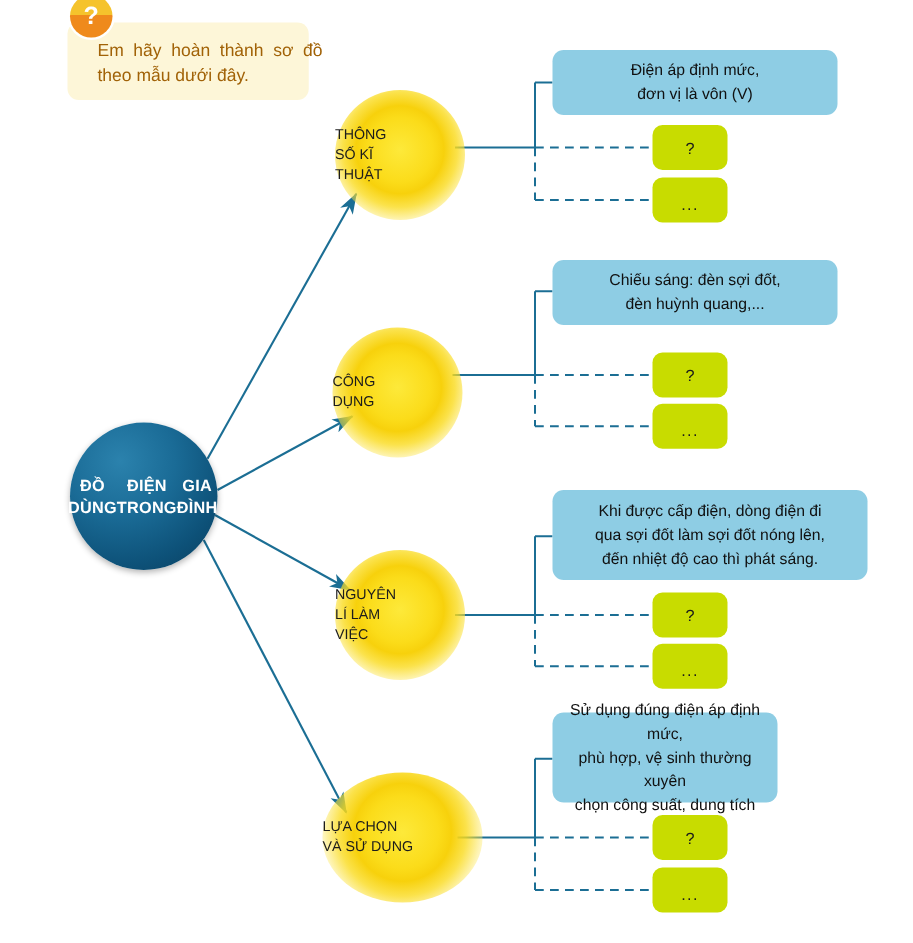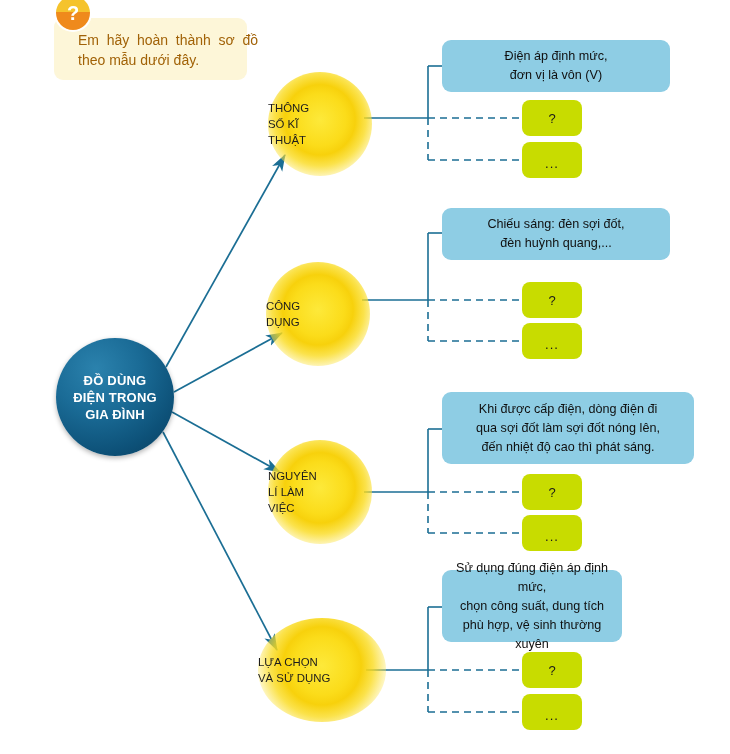--- a/index.html
+++ b/index.html
@@ -38,21 +38,21 @@
 
   
   .hub{
     position:absolute;left:56px;top:338px;width:118px;height:118px;border-radius:50%;
     background:
       radial-gradient(circle at 34% 26%, #2b82ad 0%, #1a6b96 38%, #0d5178 72%, #0a3d5c 100%);
     box-shadow:0 2px 5px rgba(0,0,0,.30);
   }
   .hub-text{
     position:absolute;left:0;top:0;width:118px;height:118px;
-    display:flex;flex-direction:column;align-items:center;justify-content:center;
+    display:flex;flex-direction:row;align-items:center;justify-content:flex-end;
     color:#ffffff;font-size:13px;font-weight:bold;line-height:17px;text-align:center;
     letter-spacing:.2px;
   }
 
   
   .sun{position:absolute;width:104px;height:104px;}
   .sun .glow{
     position:absolute;left:0;top:0;width:104px;height:104px;border-radius:50%;
     background:radial-gradient(circle at 50% 46%,
        #fde93a 0%, #fbdc1a 34%, #f7d10c 46%,
@@ -226,22 +226,22 @@
   <div class="sun wide" style="left:270px;top:618px;">
     <div class="glow"></div>
     <div class="lbl">
       <div>LỰA CHỌN</div>
       <div>VÀ SỬ DỤNG</div>
     </div>
   </div>
   <div class="bluebox" style="left:442px;top:570px;width:180px;height:72px;">
     <div>
       <div>Sử dụng đúng điện áp định mức,</div>
+      <div>phù hợp, vệ sinh thường xuyên</div>
       <div>chọn công suất, dung tích</div>
-      <div>phù hợp, vệ sinh thường xuyên</div>
     </div>
   </div>
   <div class="greenbox" style="left:522px;top:652px;">
     <span>?</span>
   </div>
   <div class="greenbox dots" style="left:522px;top:694px;">
     <span>...</span>
   </div>
 
 </div>

